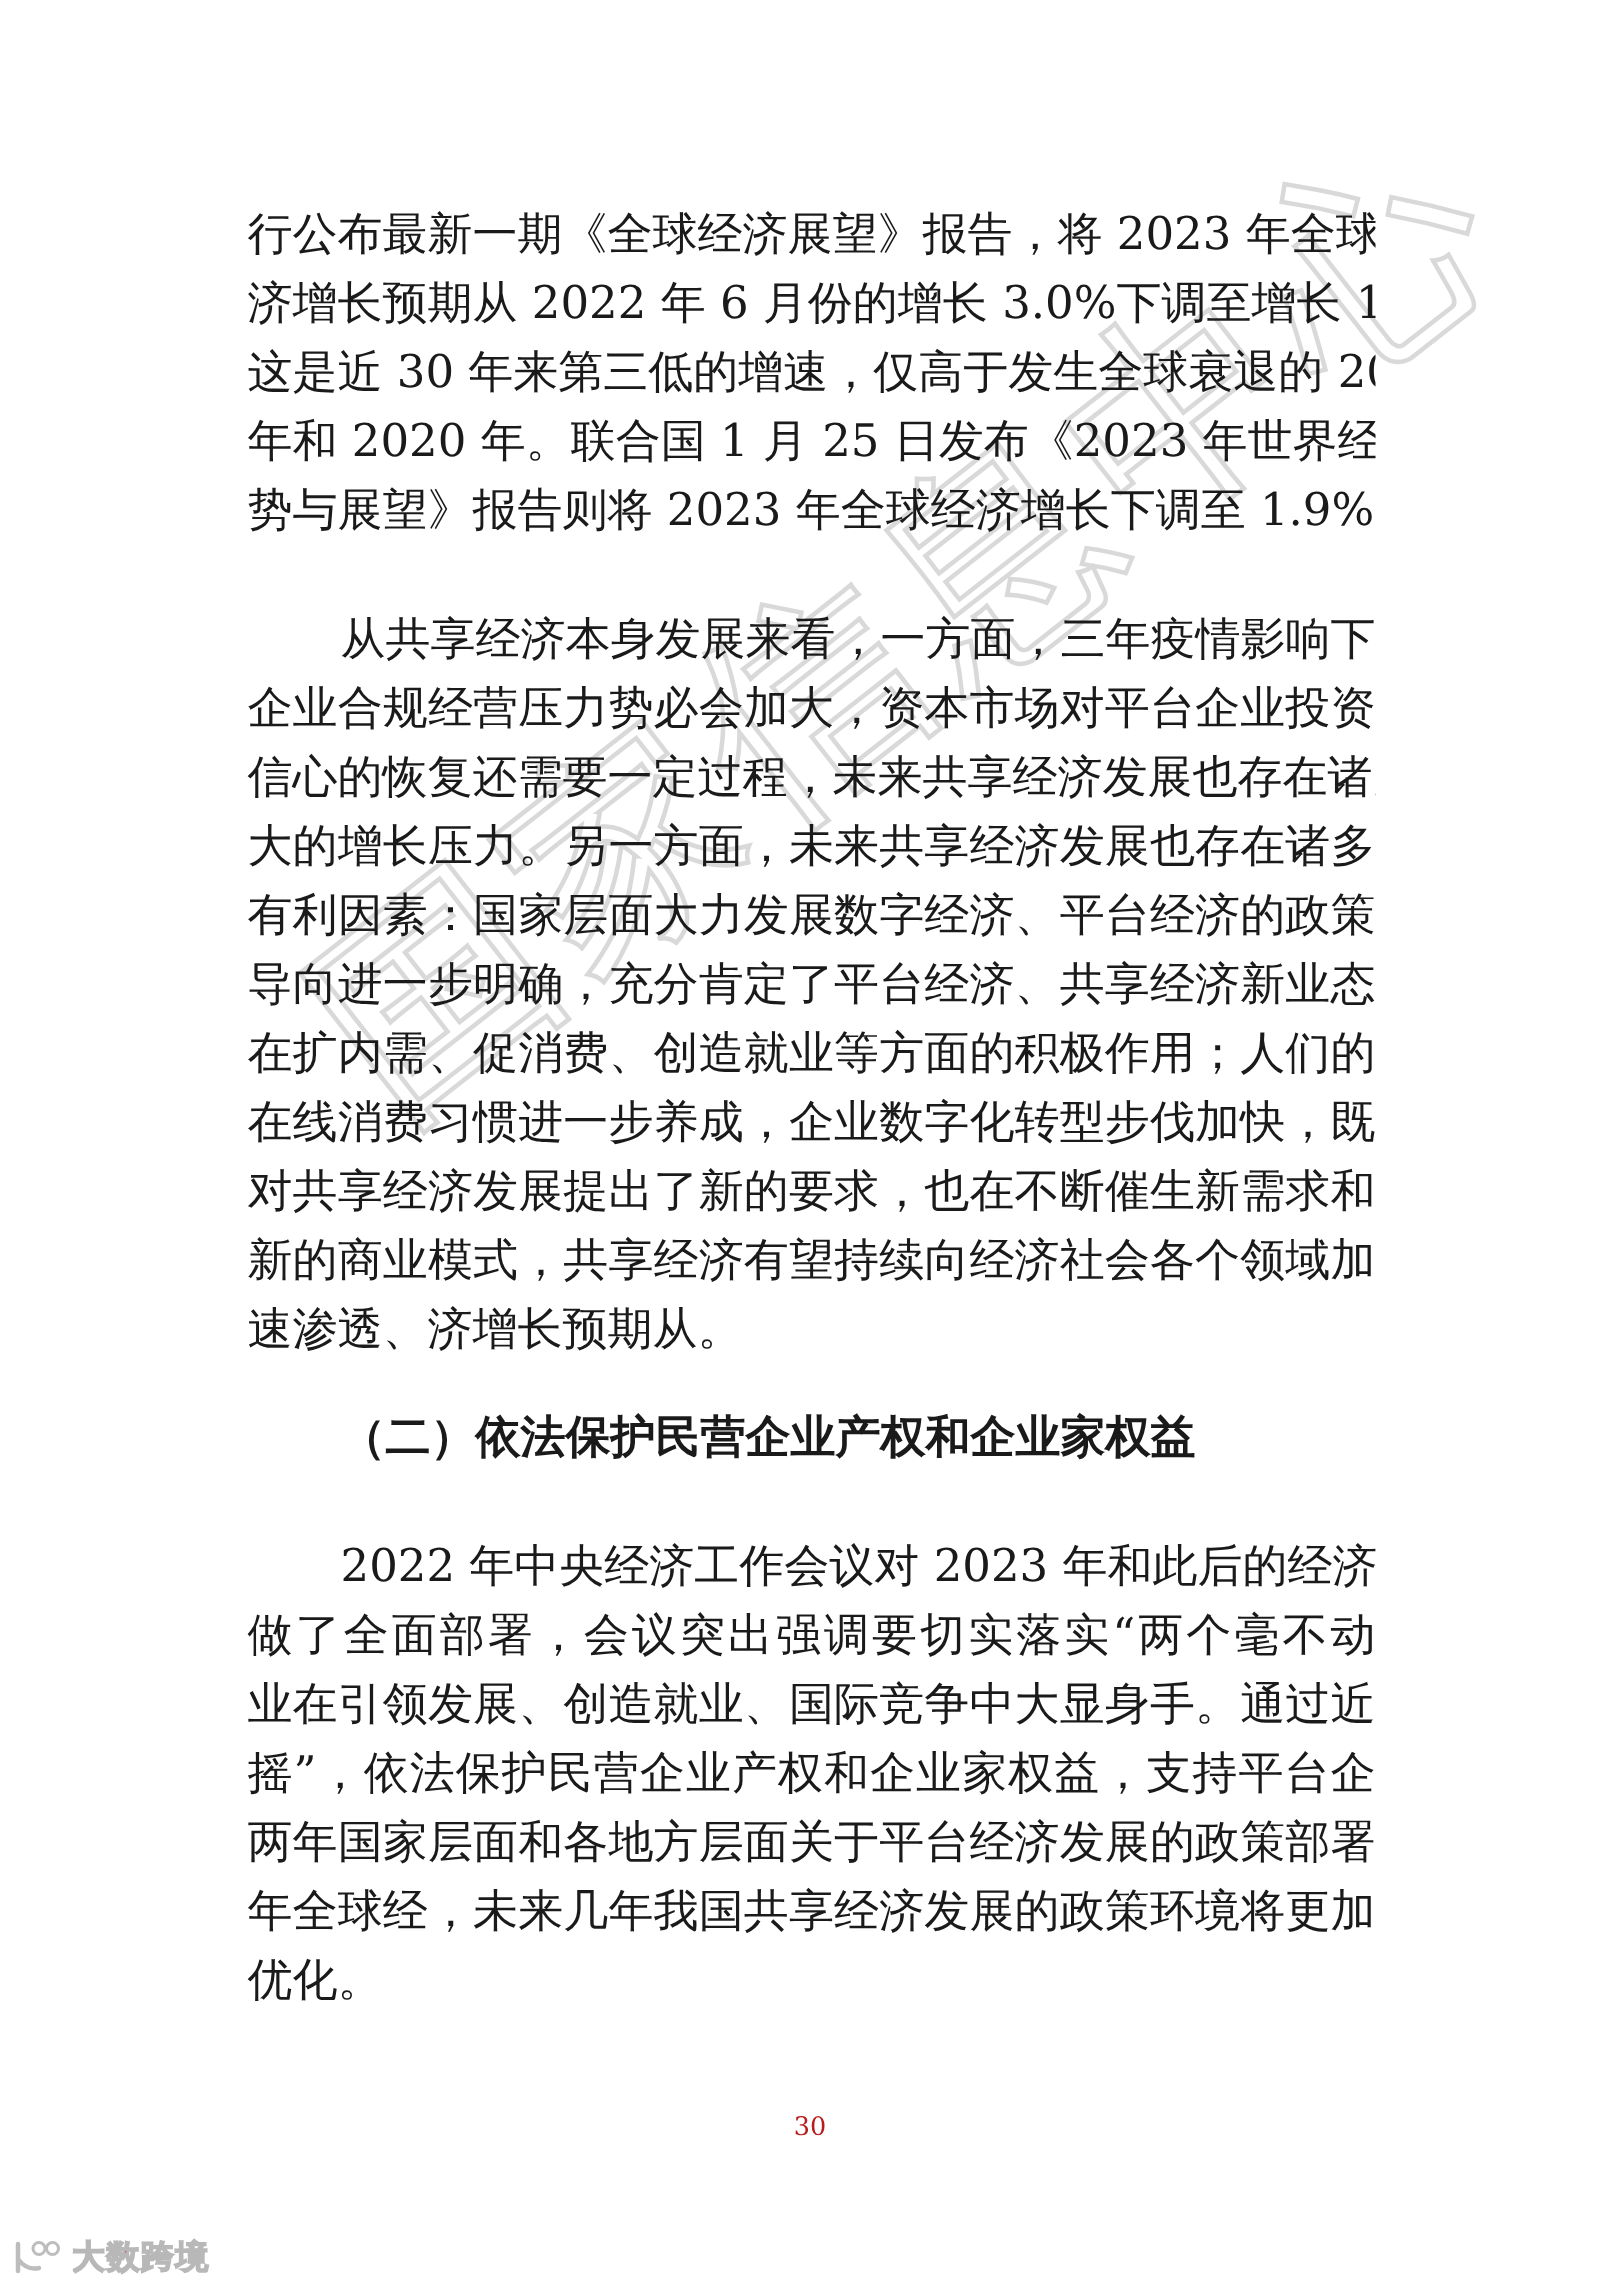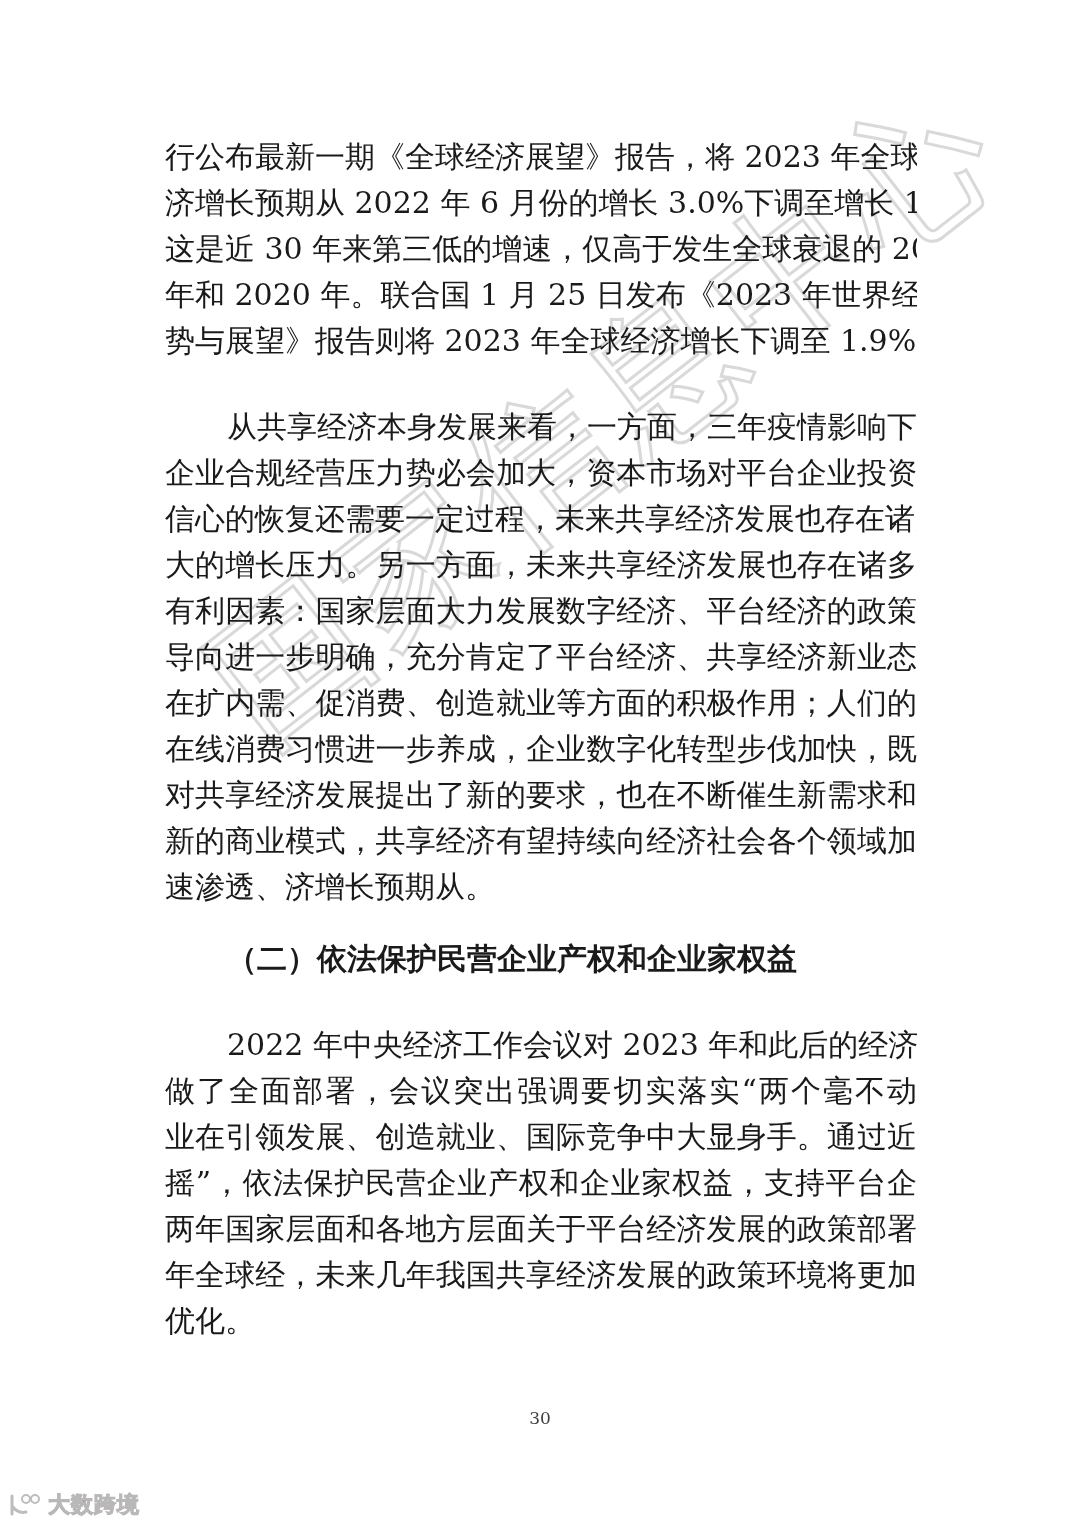--- a/index.html
+++ b/index.html
@@ -23,21 +23,21 @@
     text-align: justify; text-align-last: justify; overflow: hidden;
   }
   .line.last { text-align-last: left; }
   .line.indent { padding-left: 62px; margin-top: 40px; }
   .heading {
     height: 46px; line-height: 46px; font-size: 30px; font-weight: bold;
     font-family: "DejaVu Sans", sans-serif; padding-left: 62px; margin-top: 26px; margin-bottom: 26px;
   }
   .page-number {
     position: absolute; left: 0; width: 1080px; top: 1408px; text-align: center;
-    font-size: 17px; color: #404040; z-index: 1;
+    font-size: 17px; color: #b91c1c; z-index: 1;
   }
   .source-logo {
     position: absolute; left: 8px; top: 1490px; display: flex; align-items: center; gap: 6px; z-index: 1;
   }
   .source-logo .logo-mark {
     width: 34px; height: 26px; position: relative;
   }
   .source-logo .logo-text {
     font-family: "DejaVu Sans", sans-serif; font-size: 22px; font-weight: bold;
     color: #be185d; -webkit-text-stroke: 1px #b8b8b8; letter-spacing: 1px;

